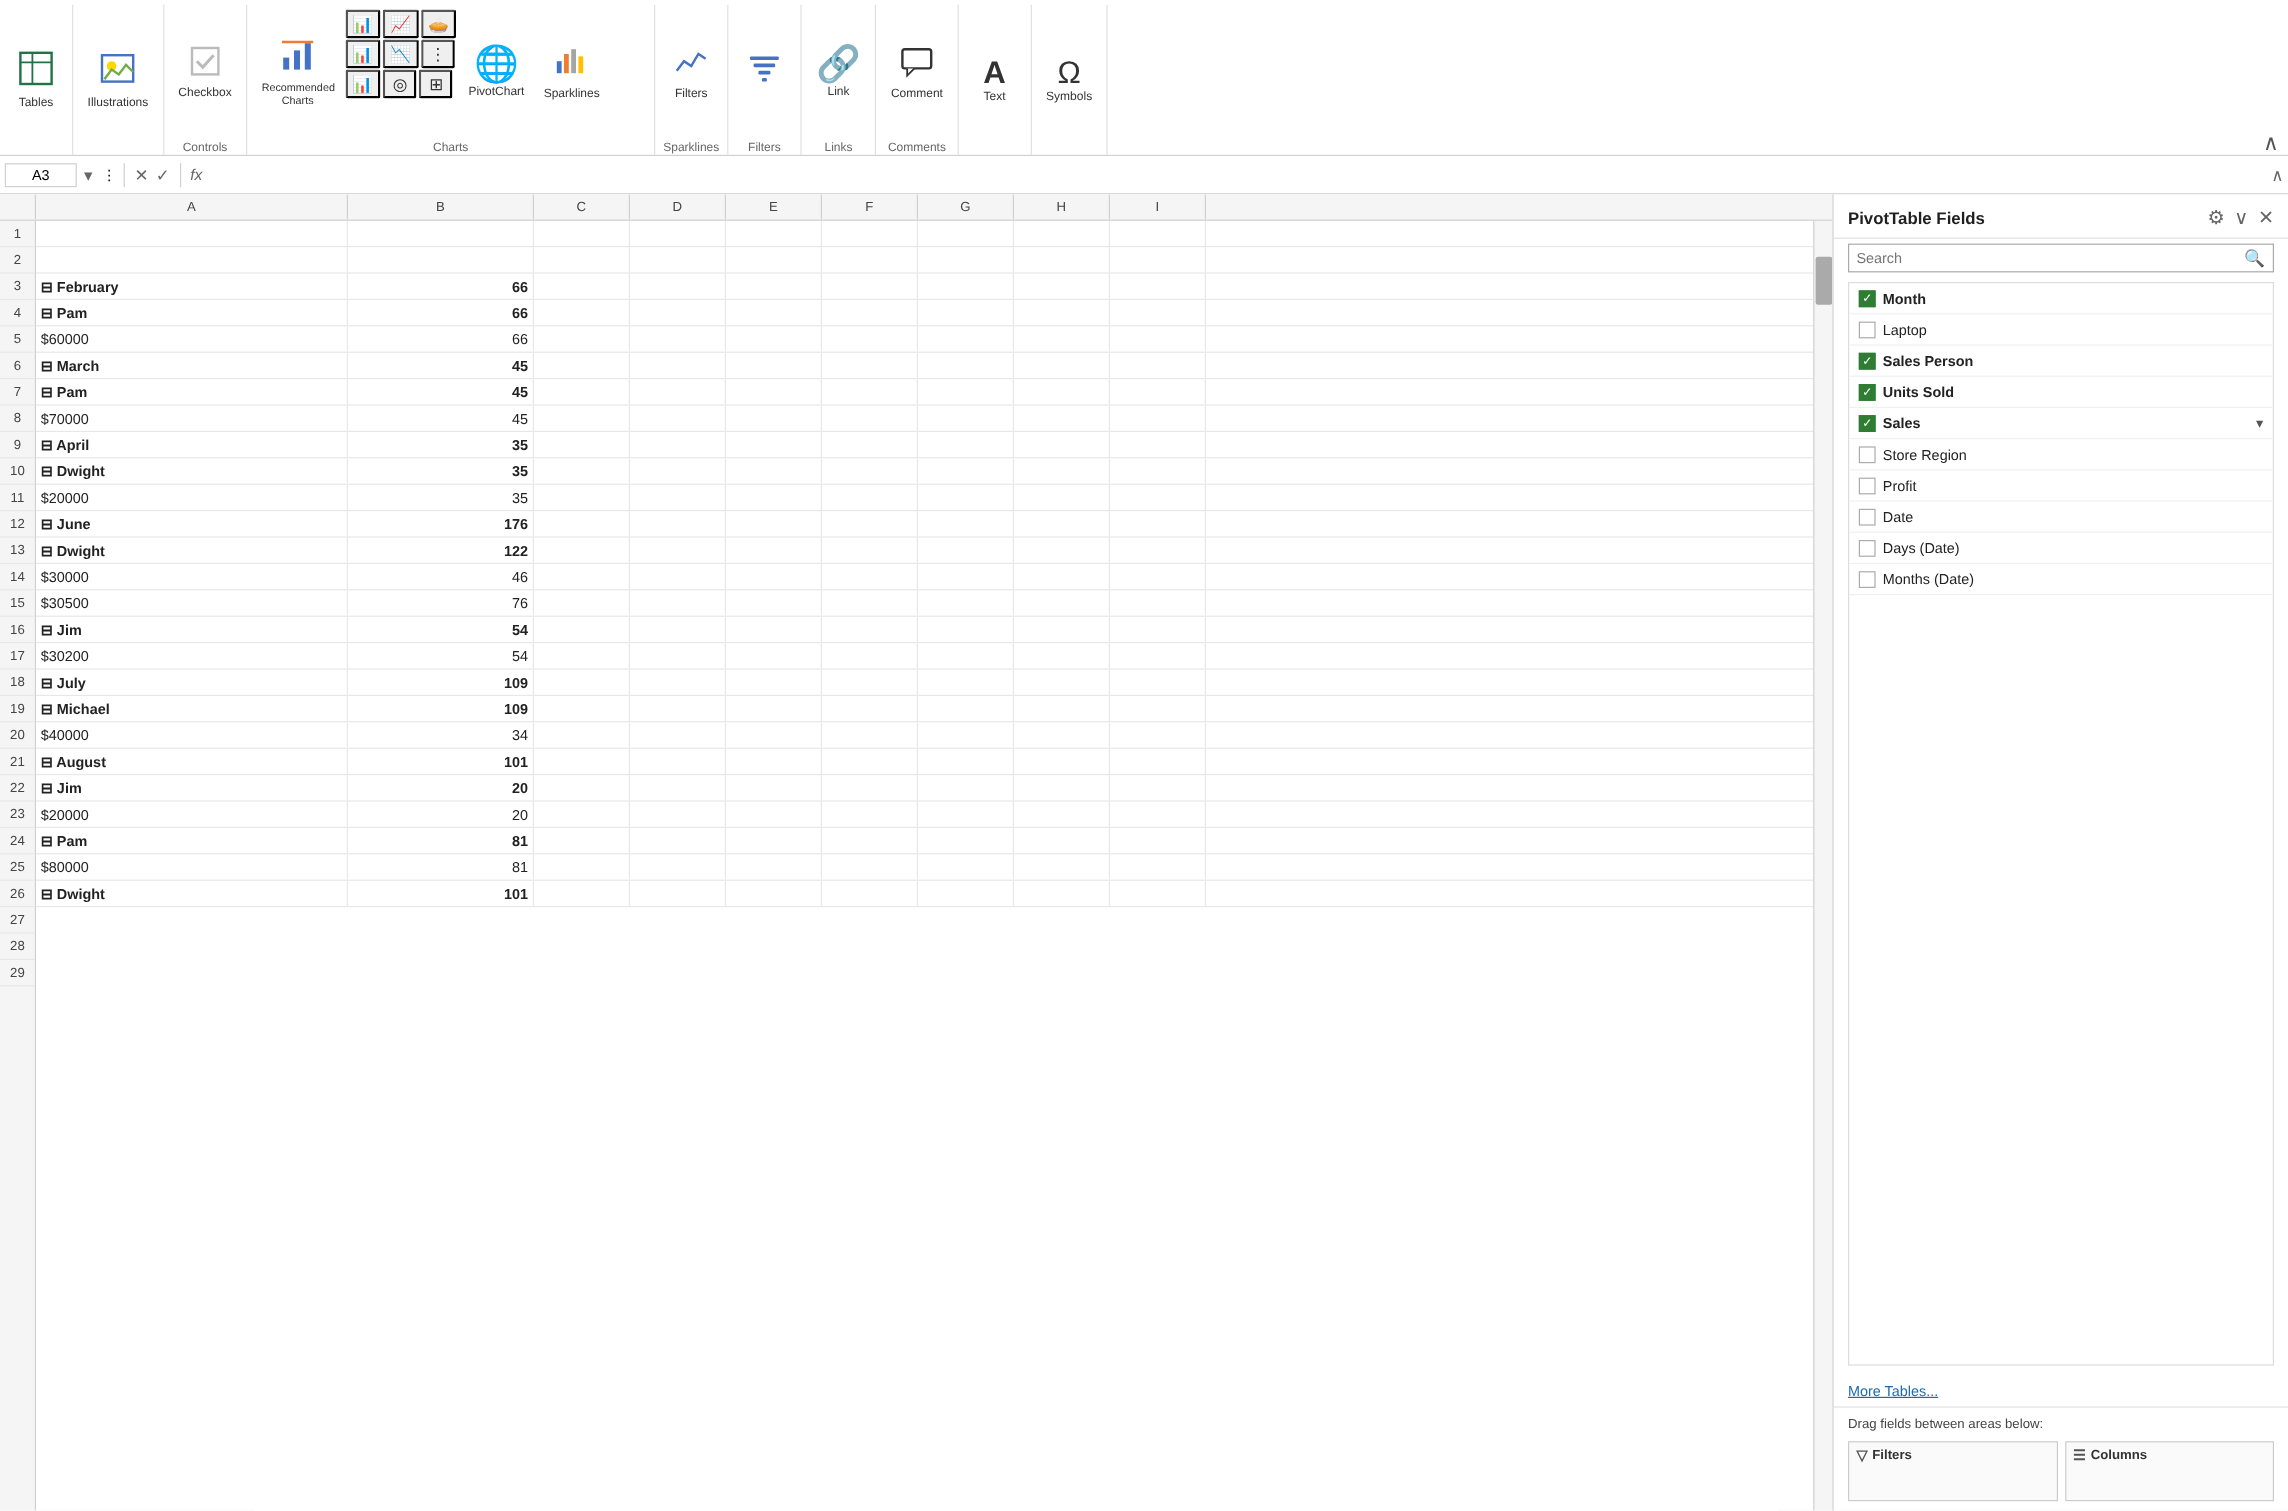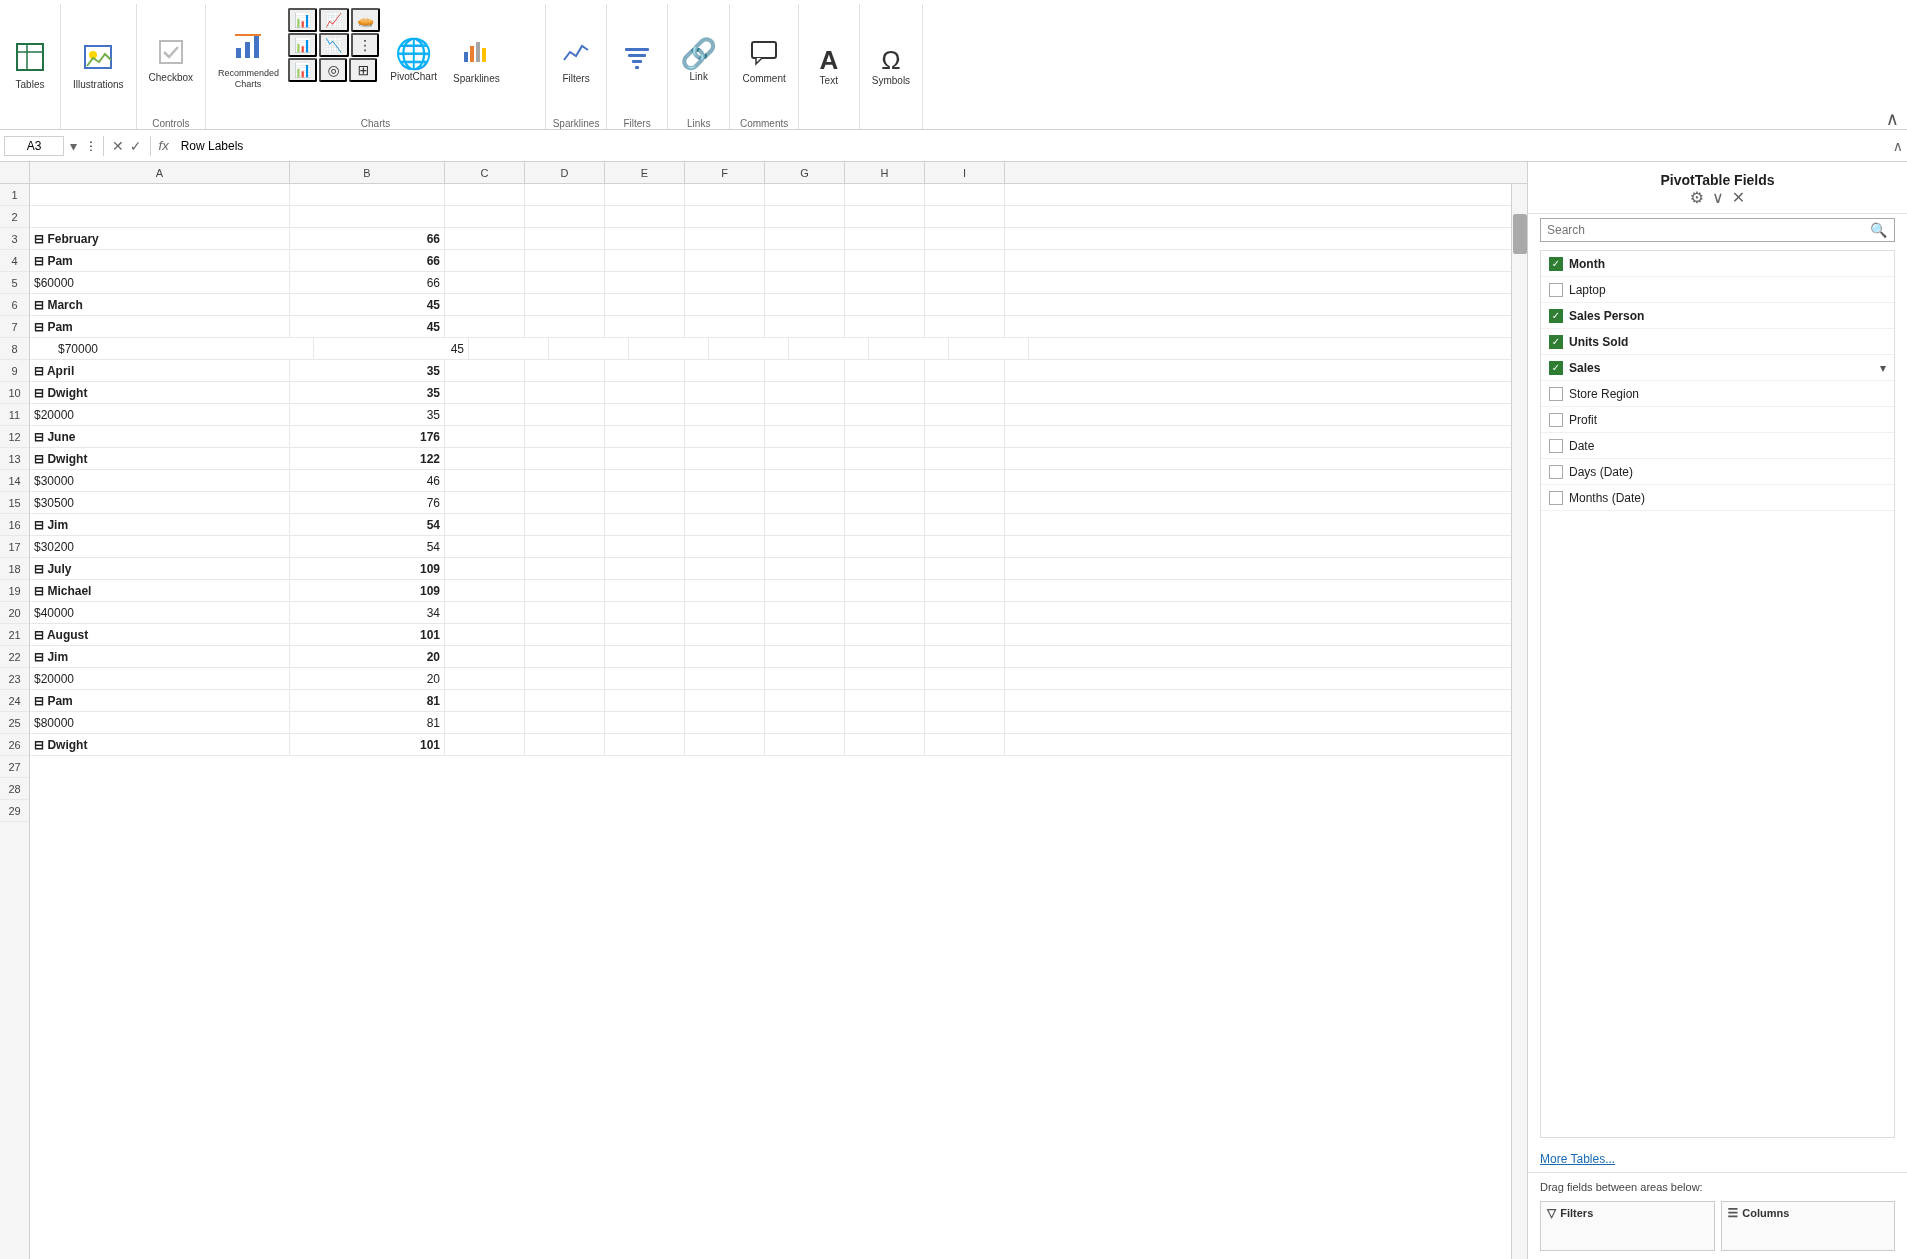--- a/index.html
+++ b/index.html
@@ -209,21 +209,20 @@
       display: flex;
       flex-direction: column;
       overflow: hidden;
     }
 
     .pivot-header {
       display: flex;
       align-items: center;
       padding: 10px 12px 6px 12px;
       border-bottom: 1px solid #e0e0e0;
-      flex-direction: column;
     }
     .pivot-title {
       font-size: 14px;
       font-weight: 600;
       color: #1f1f1f;
       flex: 1;
     }
     .pivot-header-icons { display: flex; gap: 8px; color: #666; font-size: 16px; }
     .pivot-header-icon { cursor: pointer; }
 
@@ -543,21 +542,20 @@
   <input class="cell-ref" value="A3" readonly="" style="">
   <div class="formula-expand">▾</div>
   <div style="padding:0 2px;cursor:pointer;">⋮</div>
   <div class="formula-separator"></div>
   <div class="formula-icons">
     <span class="formula-icon">✕</span>
     <span class="formula-icon">✓</span>
   </div>
   <div class="formula-separator"></div>
   <span class="fx-label"><i>f</i>x</span>
-  <input class="formula-input" value="Row Labels" readonly="" style="">
   <span class="formula-full-expand">∧</span>
 </div>
 
 <div class="main-area">
 
   <div class="spreadsheet">
 
     <div class="col-headers">
       <div class="row-num-header"></div>
       <div id="col-headers-container" style="display: flex;">
@@ -679,21 +677,21 @@
             <div class="grid-cell bold right" style="width: 155px;">45</div>
             <div class="grid-cell" style="width: 80px;"></div>
             <div class="grid-cell" style="width: 80px;"></div>
             <div class="grid-cell" style="width: 80px;"></div>
             <div class="grid-cell" style="width: 80px;"></div>
             <div class="grid-cell" style="width: 80px;"></div>
             <div class="grid-cell" style="width: 80px;"></div>
             <div class="grid-cell" style="width: 80px;"></div>
           </div>
           <div class="grid-row">
-            <div class="grid-cell" style="width: 260px; margin-left: 24px;">    $70000</div>
+            <div class="grid-cell" style="width: 260px;">    $70000</div>
             <div class="grid-cell right" style="width: 155px;">45</div>
             <div class="grid-cell" style="width: 80px;"></div>
             <div class="grid-cell" style="width: 80px;"></div>
             <div class="grid-cell" style="width: 80px;"></div>
             <div class="grid-cell" style="width: 80px;"></div>
             <div class="grid-cell" style="width: 80px;"></div>
             <div class="grid-cell" style="width: 80px;"></div>
             <div class="grid-cell" style="width: 80px;"></div>
           </div>
           <div class="grid-row">

